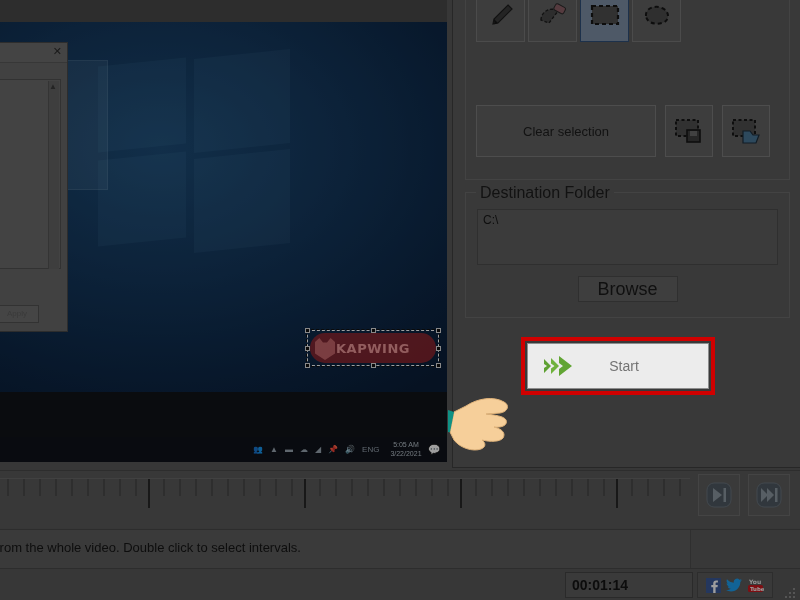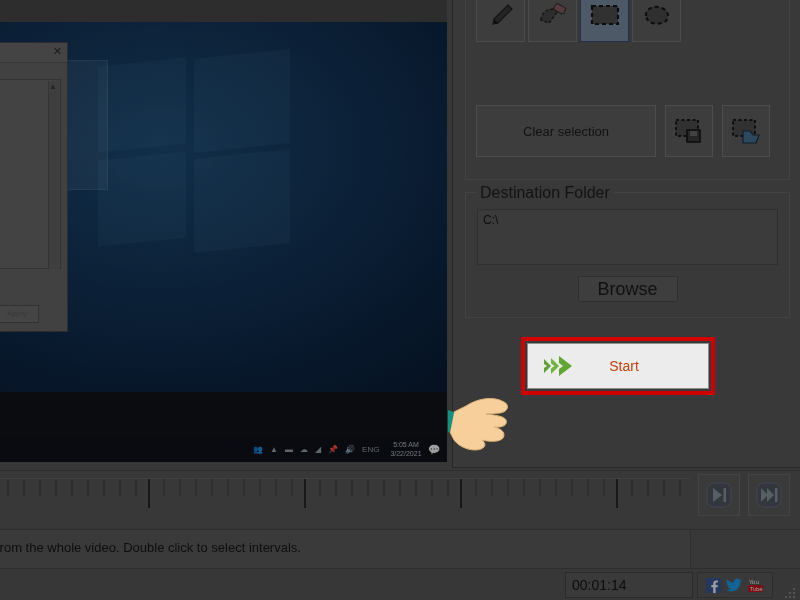--- a/index.html
+++ b/index.html
@@ -199,21 +199,21 @@
     z-index: 120;
   }
   #start-button {
     position: absolute; inset: 2px;
     background: #ececec; border: 1px solid #8d8d8d;
     display: flex; align-items: center;
   }
   #start-arrow-icon { margin-left: 14px; width: 36px; height: 24px; }
   #start-label {
     flex: 1; text-align: center; margin-right: 38px;
-    font-size: 14px; color: #c2410c;
+    font-size: 14px; color: #737373;
   }
 
   
   #pointer-hand {
     position: absolute; left: 448px; top: 372px;
     width: 96px; height: 88px; z-index: 130;
   }
 
   
   #timeline {
@@ -246,21 +246,21 @@
     white-space: nowrap;
   }
   #status-right-cap {
     position: absolute; right: 0; top: 0; width: 110px; height: 39px;
     background: #5b5b5b; border-left: 1px solid #4d4d4d;
   }
 
   
   #bottom-bar {
     position: absolute; left: 0; bottom: 0; width: 800px; height: 32px;
-    background: #5a5a5a; border-top: 1px solid #4a4a4a;
+    background: #5a5a5a; border-top: 1px solid #4a4a4a; font-weight: bold;
   }
   #time-display {
     position: absolute; left: 565px; top: 3px;
     width: 128px; height: 26px;
     background: #5e5e5e; border: 1px solid #444;
     font-size: 14px; color: #141414;
     display: flex; align-items: center; padding-left: 6px;
   }
   #social-box {
     position: absolute; left: 697px; top: 3px;
@@ -302,20 +302,34 @@
             <span id="properties-scroll-arrow">▲</span>
           </div>
         </div>
 
         <div class="dlg-btn" id="dlg-btn-apply">Apply</div>
       </div>
     </div>
 
     <div id="preview-band-bottom"></div>
 
+    <div id="watermark-selection">
+      <div id="kapwing-watermark">
+        <div id="kapwing-fox"></div>
+        <span id="kapwing-label">KAPWING</span>
+      </div>
+      <div class="sel-handle" style="left:-3px;top:-3px"></div>
+      <div class="sel-handle" style="left:63px;top:-3px"></div>
+      <div class="sel-handle" style="right:-3px;top:-3px"></div>
+      <div class="sel-handle" style="left:-3px;top:15px"></div>
+      <div class="sel-handle" style="right:-3px;top:15px"></div>
+      <div class="sel-handle" style="left:-3px;bottom:-3px"></div>
+      <div class="sel-handle" style="left:63px;bottom:-3px"></div>
+      <div class="sel-handle" style="right:-3px;bottom:-3px"></div>
+    </div>
 
     <div id="taskbar">
       <div id="tray-icons">
         <span>👥</span>
         <span>▲</span>
         <span>▬</span>
         <span>☁</span>
         <span>◢</span>
         <span>📌</span>
         <span>🔊</span>

